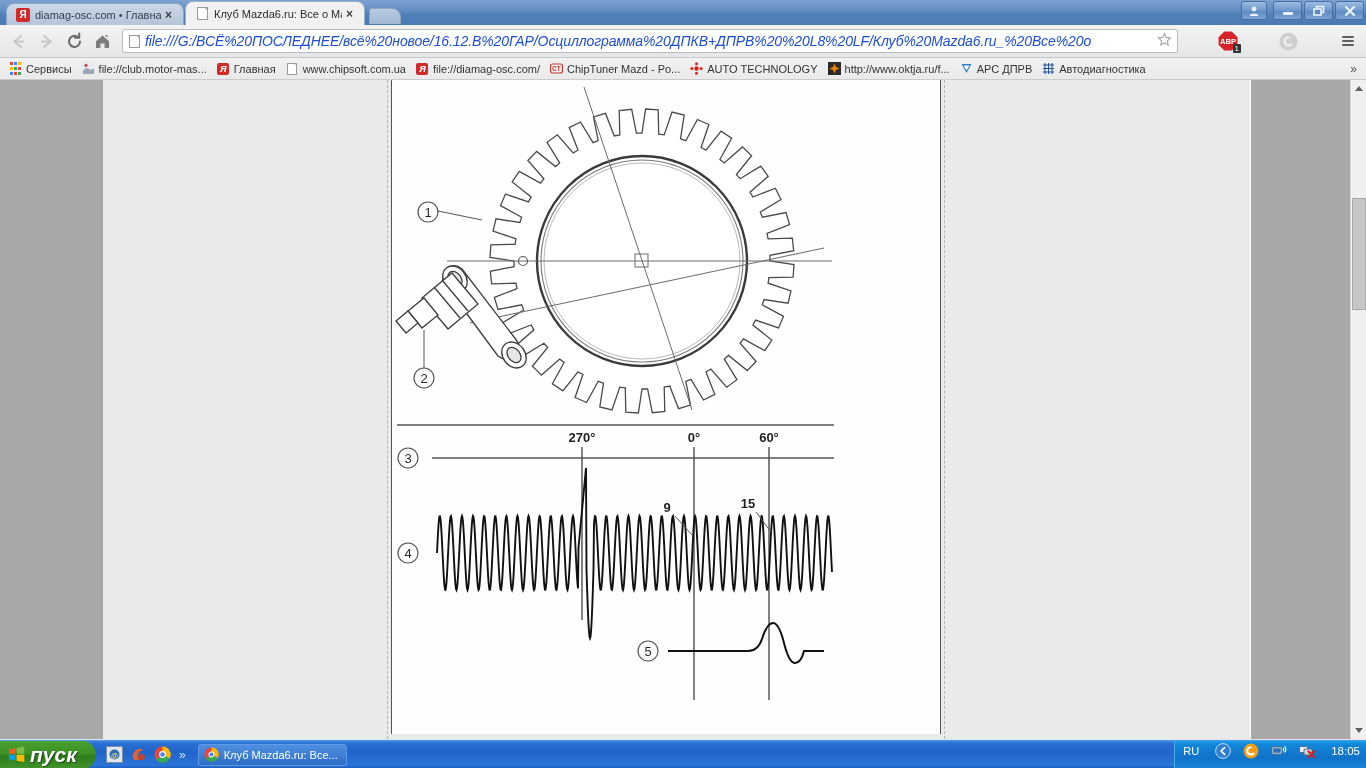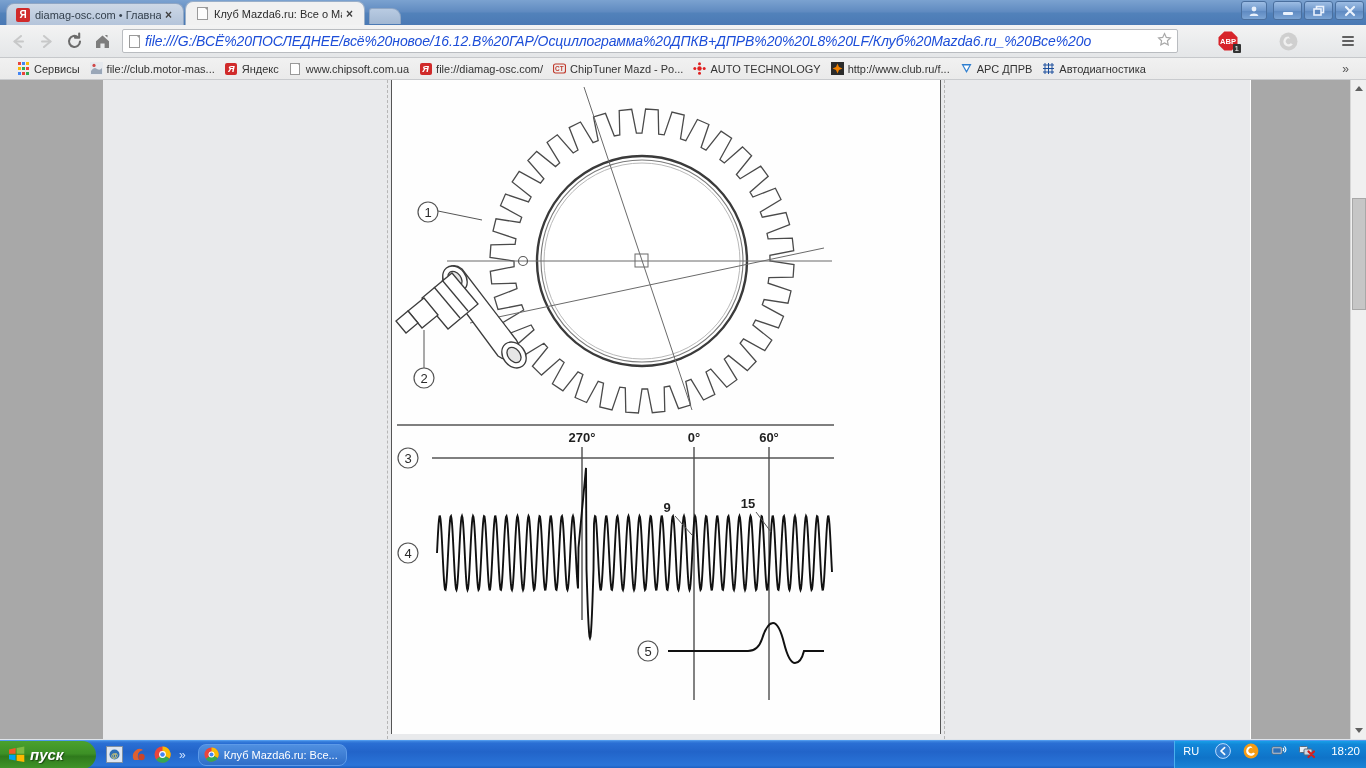--- a/index.html
+++ b/index.html
@@ -171,21 +171,21 @@
     padding: 0 2px; border-radius: 1px;
     font-family: "Liberation Sans", sans-serif;
   }
 
   
   #bookmarks-bar {
     height: 22px;
     background: linear-gradient(to bottom, #f1f1f1, #eaeaea);
     border-bottom: 1px solid #c9cbce;
     display: flex; align-items: center;
-    padding: 0 12px;
+    padding: 0 4px;
     overflow: hidden;
   }
   .bm {
     display: flex; align-items: center;
     height: 18px;
     padding: 0 5px;
     font-size: 11px;
     color: #333;
     white-space: nowrap;
     cursor: pointer;
@@ -301,37 +301,37 @@
   #start-button {
     height: 28px; width: 96px;
     background: linear-gradient(to bottom, #4aa12e 0%, #3d9026 45%, #2f7a1c 55%, #41962a 100%);
     border-top-right-radius: 14px; border-bottom-right-radius: 14px;
     display: flex; align-items: center;
     padding-left: 7px;
     cursor: pointer;
   }
   #start-label {
     color: #fff; font-weight: bold; font-style: italic;
-    font-size: 15px; margin-left: 4px;
+    font-size: 21px; margin-left: 4px;
     text-shadow: 1px 1px 1px rgba(0,0,0,.45);
   }
   #quicklaunch {
     display: flex; align-items: center;
     height: 28px; padding: 0 4px 0 10px;
     gap: 7px;
   }
   .ql-ico { width: 17px; height: 17px; cursor: pointer; }
   #ql-more { color: #cfe2ff; font-size: 12px; cursor: pointer; margin-left: 1px; }
   #tasks { display: flex; align-items: center; height: 28px; padding-left: 8px; }
   .task-btn {
     display: flex; align-items: center;
     height: 22px; padding: 0 8px 0 5px;
     background: linear-gradient(to bottom, #4f8fe0, #2f6ec8);
     border: 1px solid #5d9ae8;
-    border-radius: 8px;
+    border-radius: 3px;
     color: #fff; font-size: 11px;
     max-width: 180px; overflow: hidden; white-space: nowrap;
     cursor: pointer;
   }
   .task-btn .ql-ico { margin-right: 5px; flex: 0 0 15px; width: 15px; height: 15px; }
   #tray {
     margin-left: auto;
     display: flex; align-items: center;
     height: 28px;
     padding: 0 6px 8px 8px;
@@ -477,21 +477,21 @@
             <circle cx="4" cy="3.4" r="1.6" fill="#d04848"></circle>
           </svg>
       </span>
       <span>file://club.motor-mas...</span>
     </div>
 
     <div class="bm">
       <span class="bm-ico">
           <i class="ico-ya">Я</i>
         </span>
-      <span>Яндекс</span>
+      <span>Главная</span>
     </div>
 
     <div class="bm">
       <span class="bm-ico">
           <i class="ico-doc2"></i>
         </span>
       <span>www.chipsoft.com.ua</span>
     </div>
 
     <div class="bm">
@@ -524,21 +524,21 @@
       <span>AUTO TECHNOLOGY</span>
     </div>
 
     <div class="bm">
       <span class="bm-ico">
         <svg width="13" height="13" viewBox="0 0 13 13">
             <rect width="13" height="13" fill="#2b2b2b"></rect>
             <path d="M6.5 1.5 L8 5 L11.5 6.5 L8 8 L6.5 11.5 L5 8 L1.5 6.5 L5 5 Z" fill="#f08000"></path>
           </svg>
       </span>
-      <span>http://www.club.ru/f...</span>
+      <span>http://www.oktja.ru/f...</span>
     </div>
 
     <div class="bm">
       <span class="bm-ico">
         <svg width="13" height="13" viewBox="0 0 13 13">
             <path d="M1.5 2 H11.5 L6.5 11 Z" fill="#2f7fd0"></path>
             <path d="M3.6 3.4 H9.4 L6.5 8.4 Z" fill="#ffffff"></path>
           </svg>
       </span>
       <span>АРС ДПРВ</span>
@@ -746,15 +746,15 @@
           <path d="M12 8 q1.6 -1.6 0 -3.2 M13.4 9.4 q3 -3 0 -6" fill="none" stroke="#ffffff" stroke-width="1.1"></path>
         </svg>
     </span>
     <span class="tray-ico">
       <svg width="16" height="16" viewBox="0 0 16 16">
           <rect x="0.5" y="3.5" width="8" height="6" rx="1" fill="#e8eef5" stroke="#5b6b7d"></rect>
           <rect x="5" y="6" width="8" height="6" rx="1" fill="#cfd8e2" stroke="#5b6b7d"></rect>
           <path d="M9.5 8.5 L15 14 M15 8.5 L9.5 14" stroke="#d02020" stroke-width="2.2" stroke-linecap="round"></path>
         </svg>
     </span>
-    <span id="tray-clock">18:20</span>
+    <span id="tray-clock">18:05</span>
   </div>
 </div>
 
 </body></html>

